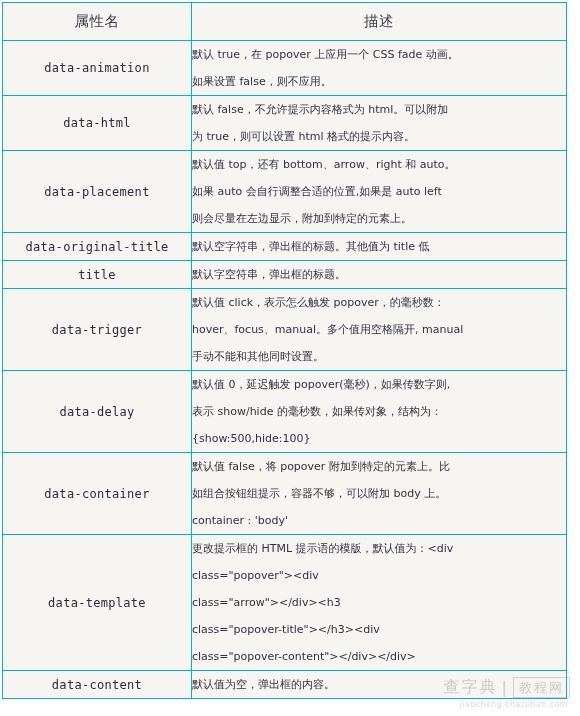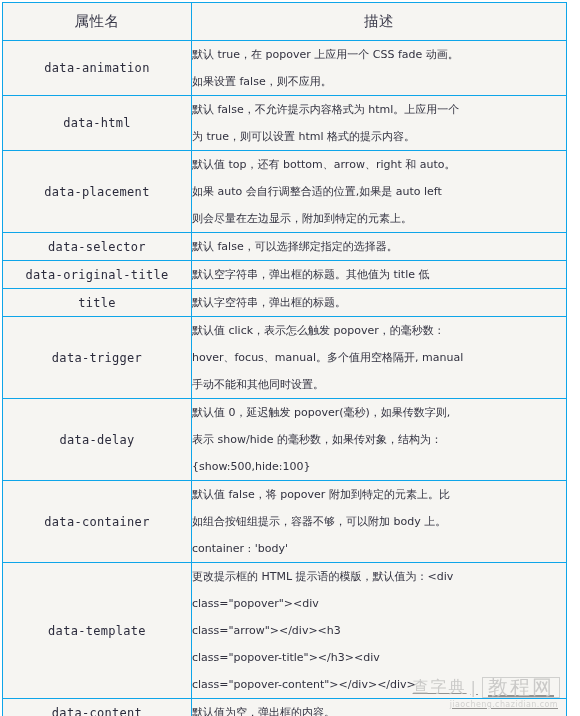--- a/index.html
+++ b/index.html
@@ -65,46 +65,45 @@
     padding: 4px 4px 4px 9px;
   }
   .desc-cell .line {
     display: block;
     white-space: nowrap;
   }
 
   
   #watermark {
     position: absolute;
-    right: 20px;
+    right: 10px;
     bottom: 4px;
     width: 160px;
     height: 40px;
     pointer-events: none;
     opacity: 0.40;
-    text-decoration: underline;
   }
   #watermark .wm-row {
     display: flex;
     align-items: center;
     justify-content: flex-end;
     gap: 4px;
     height: 26px;
   }
   #watermark .wm-main {
     font-family: "DejaVu Sans", sans-serif;
     font-size: 16px;
     color: #8a8a8a;
     letter-spacing: 2px;
   }
   #watermark .wm-box {
     border: 1px solid #9a9a9a;
     padding: 1px 5px;
     font-family: "DejaVu Sans", sans-serif;
-    font-size: 20px;
+    font-size: 13px;
     color: #8a8a8a;
     letter-spacing: 2px;
     line-height: 17px;
   }
   #watermark .wm-url {
     text-align: right;
     font-family: "DejaVu Sans", sans-serif;
     font-size: 8px;
     color: #9b9b9b;
     letter-spacing: 0.4px;
@@ -131,36 +130,30 @@
         <tr>
           <td class="attr-cell">data-animation</td>
           <td class="desc-cell">
             <span class="line">默认 true，在 popover 上应用一个 CSS fade 动画。</span>
             <span class="line">如果设置 false，则不应用。</span>
           </td>
         </tr>
         <tr>
           <td class="attr-cell">data-html</td>
           <td class="desc-cell">
-            <span class="line">默认 false，不允许提示内容格式为 html。上应用一个</span>
+            <span class="line">默认 false，不允许提示内容格式为 html。可以附加</span>
             <span class="line">为 true，则可以设置 html 格式的提示内容。</span>
           </td>
         </tr>
         <tr>
           <td class="attr-cell">data-placement</td>
           <td class="desc-cell">
             <span class="line">默认值 top，还有 bottom、arrow、right 和 auto。</span>
             <span class="line">如果 auto 会自行调整合适的位置,如果是 auto left</span>
             <span class="line">则会尽量在左边显示，附加到特定的元素上。</span>
-          </td>
-        </tr>
-        <tr>
-          <td class="attr-cell">data-selector</td>
-          <td class="desc-cell">
-            <span class="line">默认 false，可以选择绑定指定的选择器。</span>
           </td>
         </tr>
         <tr>
           <td class="attr-cell">data-original-title</td>
           <td class="desc-cell">
             <span class="line">默认空字符串，弹出框的标题。其他值为 title 低</span>
           </td>
         </tr>
         <tr>
           <td class="attr-cell">title</td>

